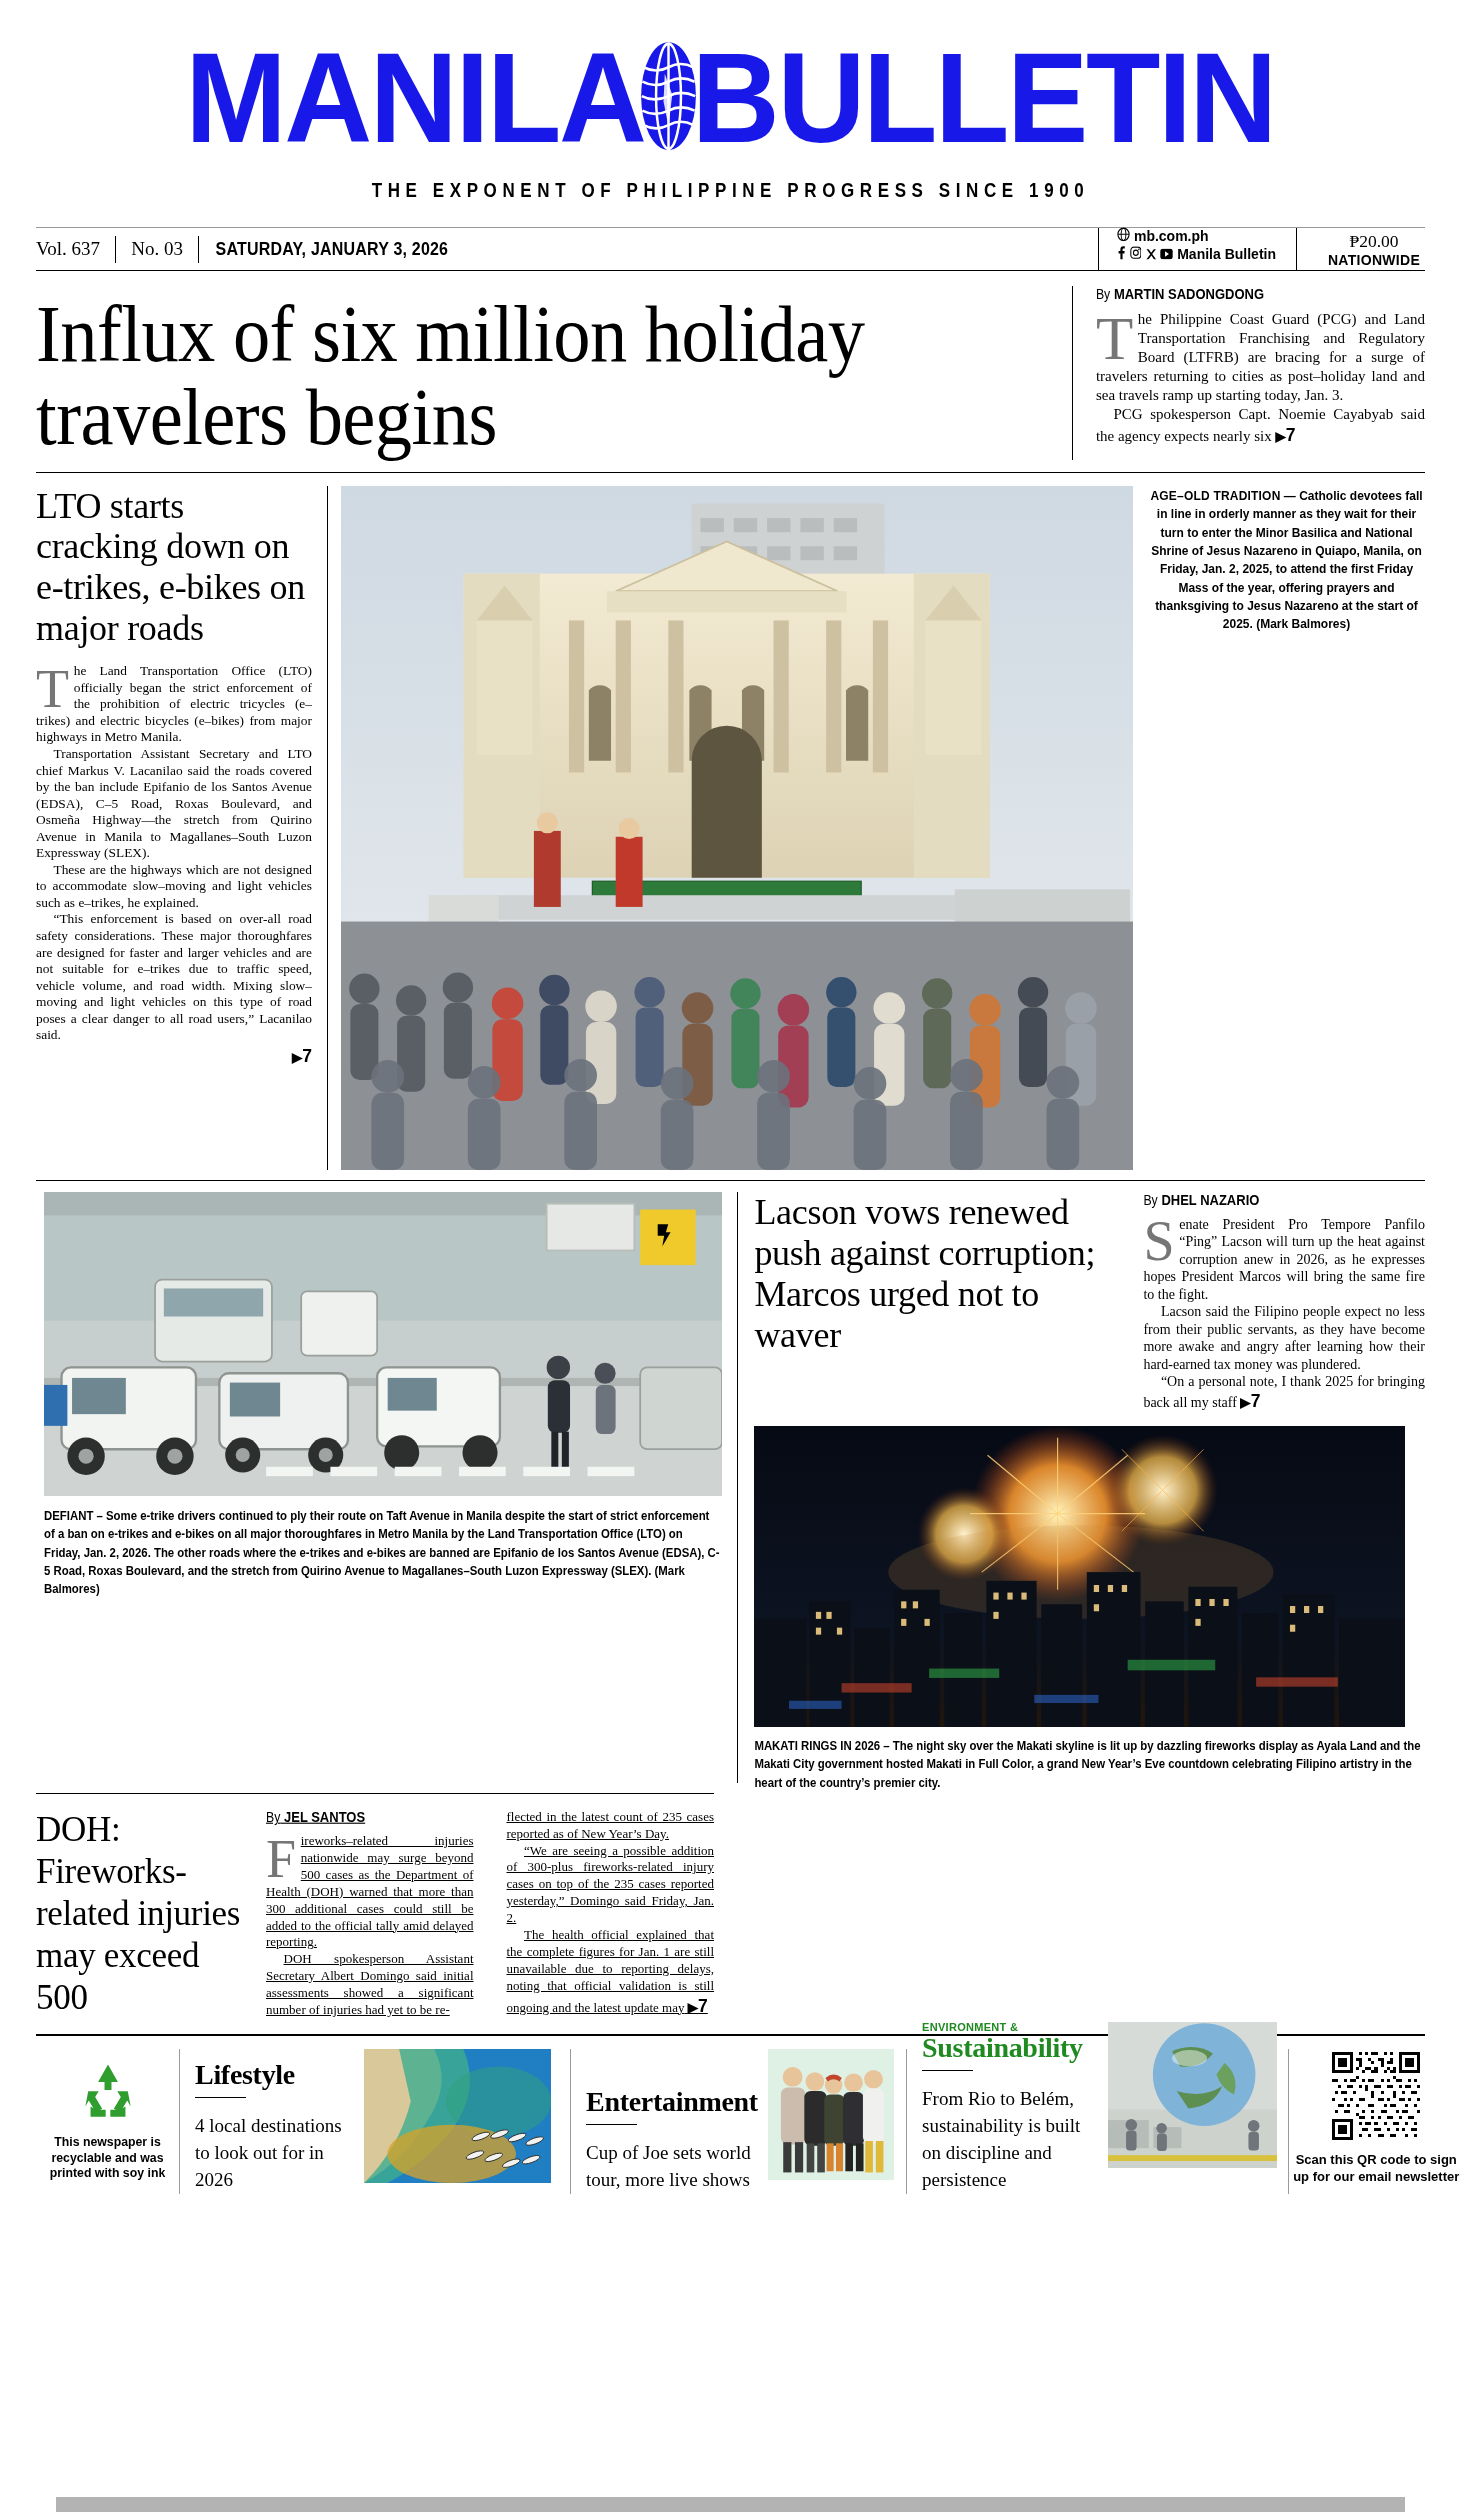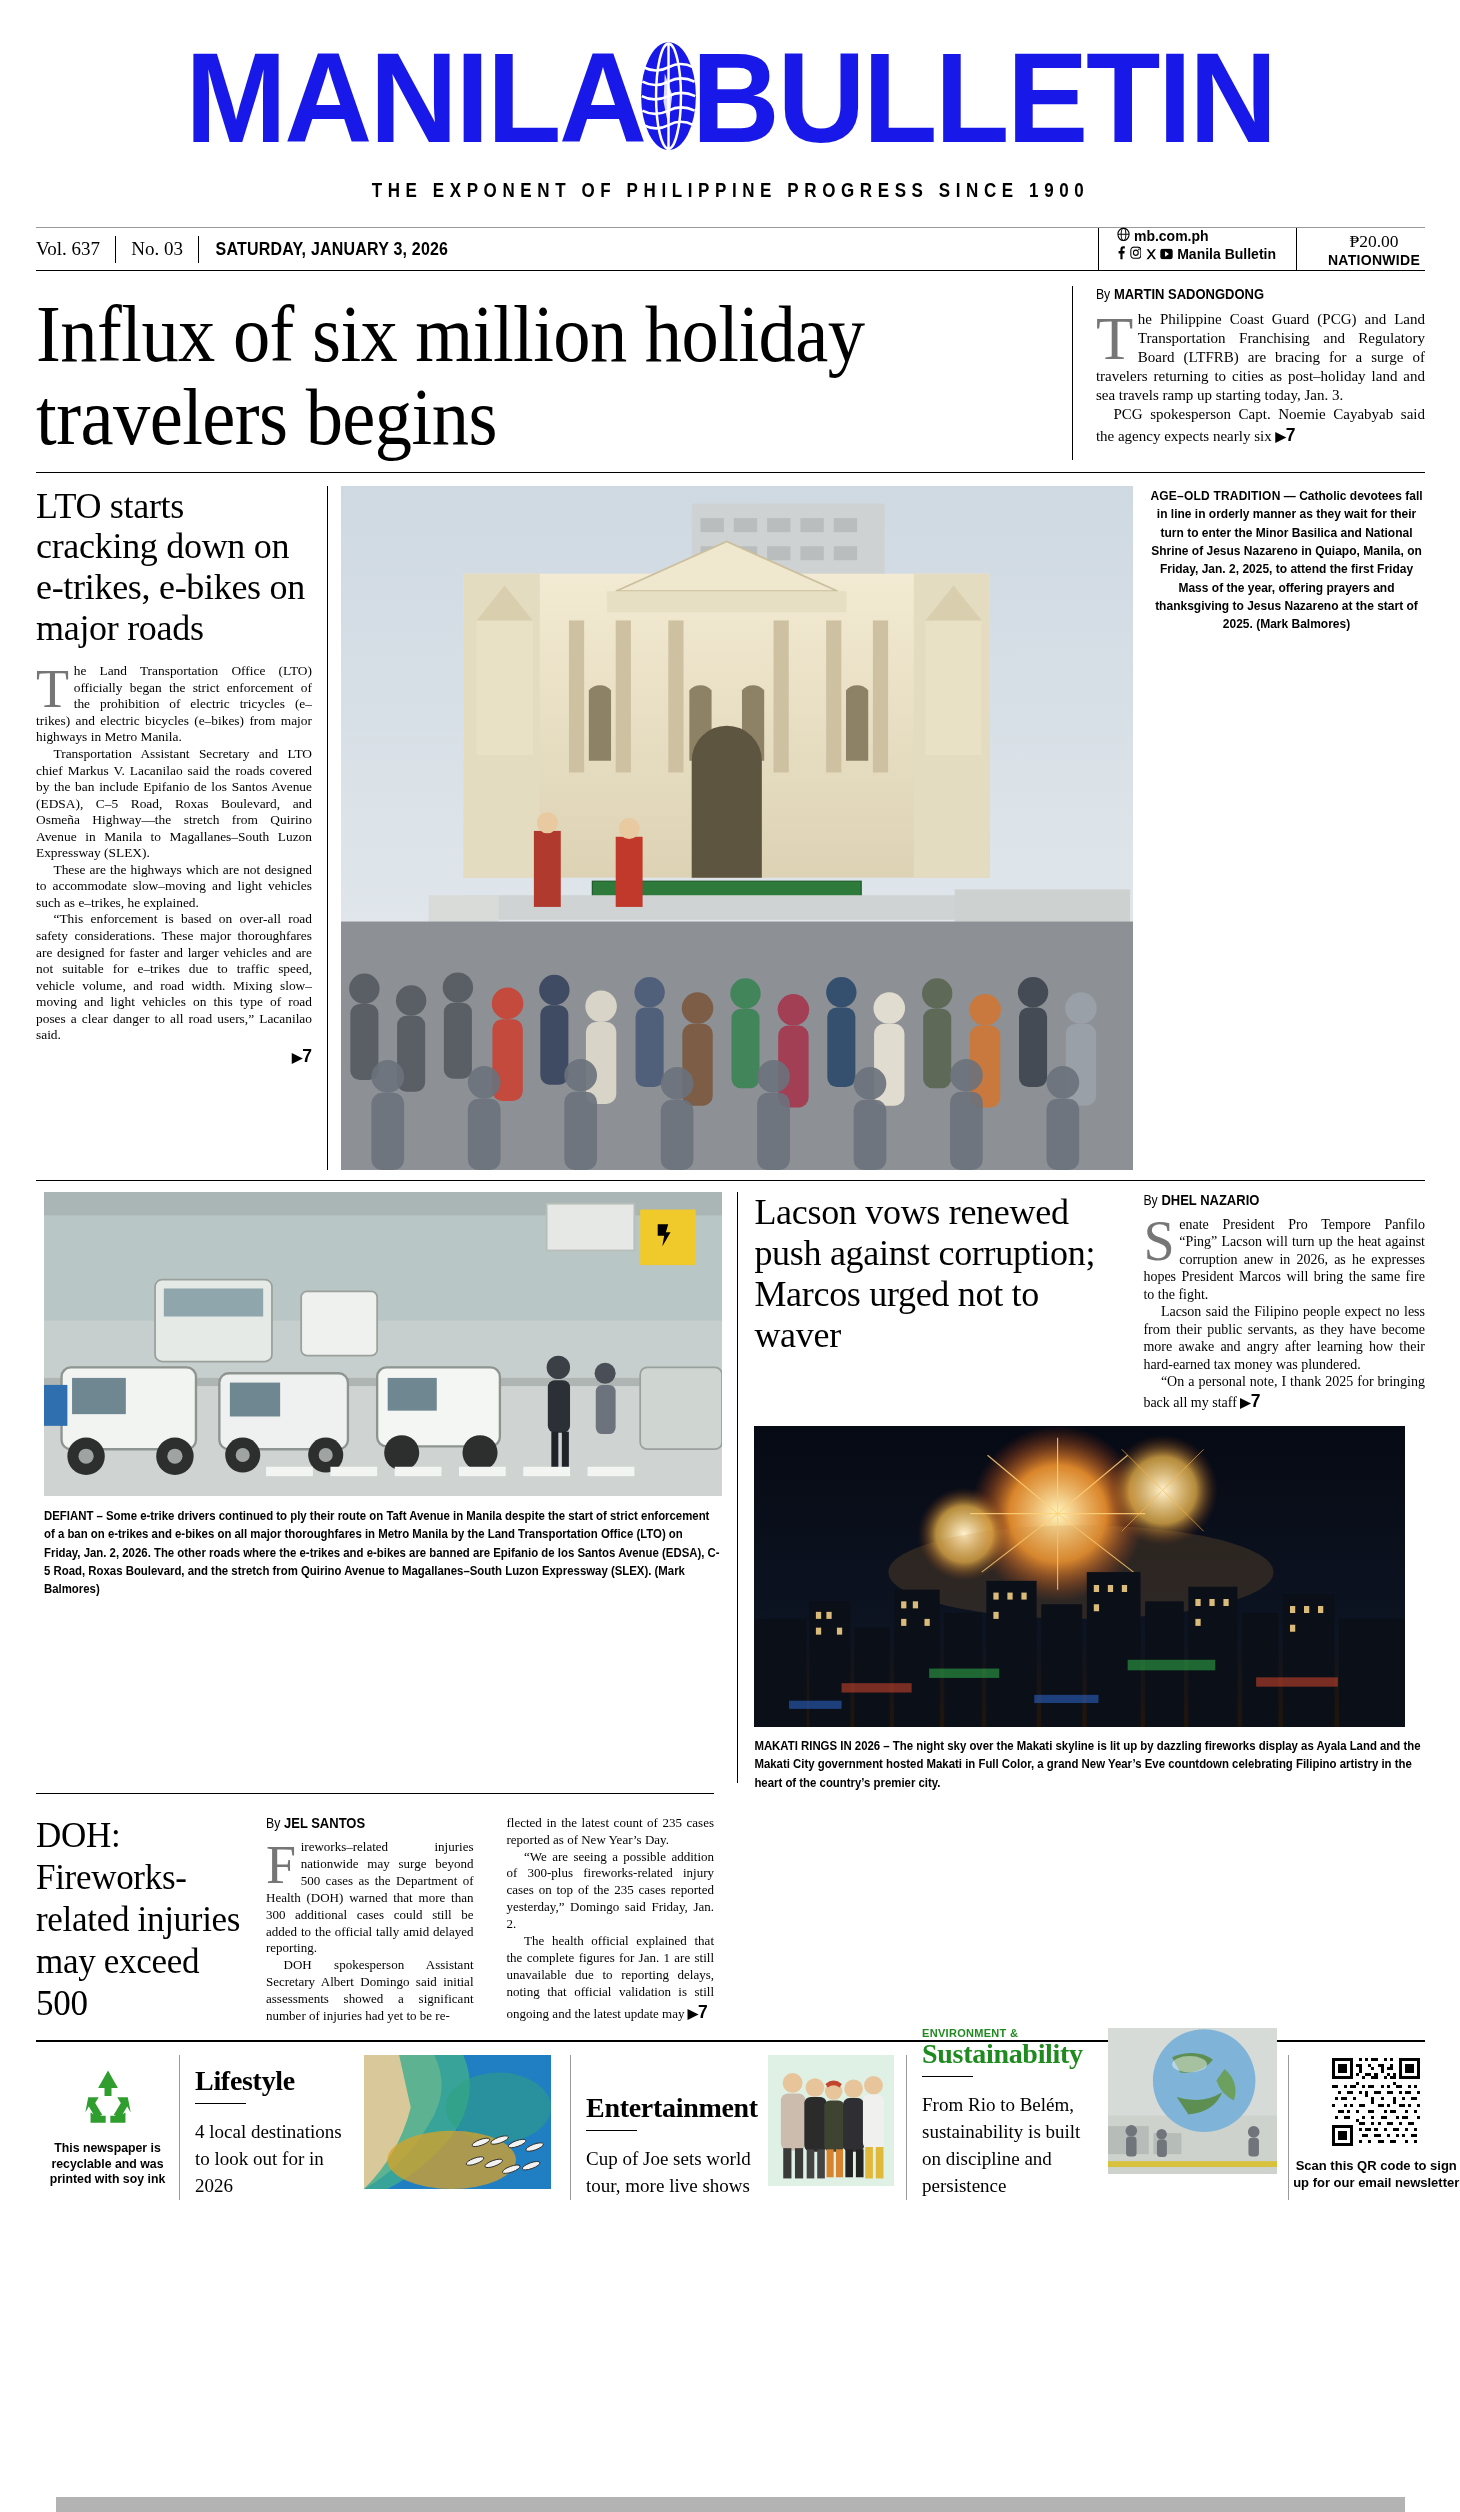--- a/index.html
+++ b/index.html
@@ -138,29 +138,29 @@
   .lacson-head {
     flex: 0 0 368px;
     font-family: "Liberation Serif", serif; font-weight: 400;
     font-size: 36px; line-height: 1.14; letter-spacing: -0.3px;
   }
   .lacson-body { flex: 1; padding-left: 21px; }
   .lacson-body .body-col { font-size: 14px; line-height: 1.25; }
   .lacson-body .dropcap { font-size: 56px; }
 
   
-  .band4 { margin: 6px 36px; display: flex; }
+  .band4 { margin: 0 36px; display: flex; }
   .col-doh { flex: 0 0 678px; padding-top: 15px; }
   .doh-inner { display: flex; }
   .doh-head {
     flex: 0 0 216px;
     font-family: "Liberation Serif", serif; font-weight: 400;
     font-size: 35px; line-height: 1.2; letter-spacing: -0.3px;
   }
-  .doh-cols { flex: 1; display: flex; gap: 33px; padding-left: 14px; }
+  .doh-cols { flex: 1; display: flex; gap: 33px; padding-left: 14px; text-decoration: underline; }
   .doh-cols .body-col { font-size: 13px; line-height: 1.3; }
   .doh-cols .dropcap { font-size: 54px; }
   .col-fire { flex: 1; margin-left: 15px; border-left: 1.2px solid #000; padding-left: 16.4px; padding-top: 10.5px; }
   .fire-cap {
     font-family: "Liberation Sans", sans-serif; font-weight: 700;
     font-size: 11.4px; line-height: 1.42; transform: scaleY(1.13);
     transform-origin: top left; padding-top: 8.2px;
   }
 
   

